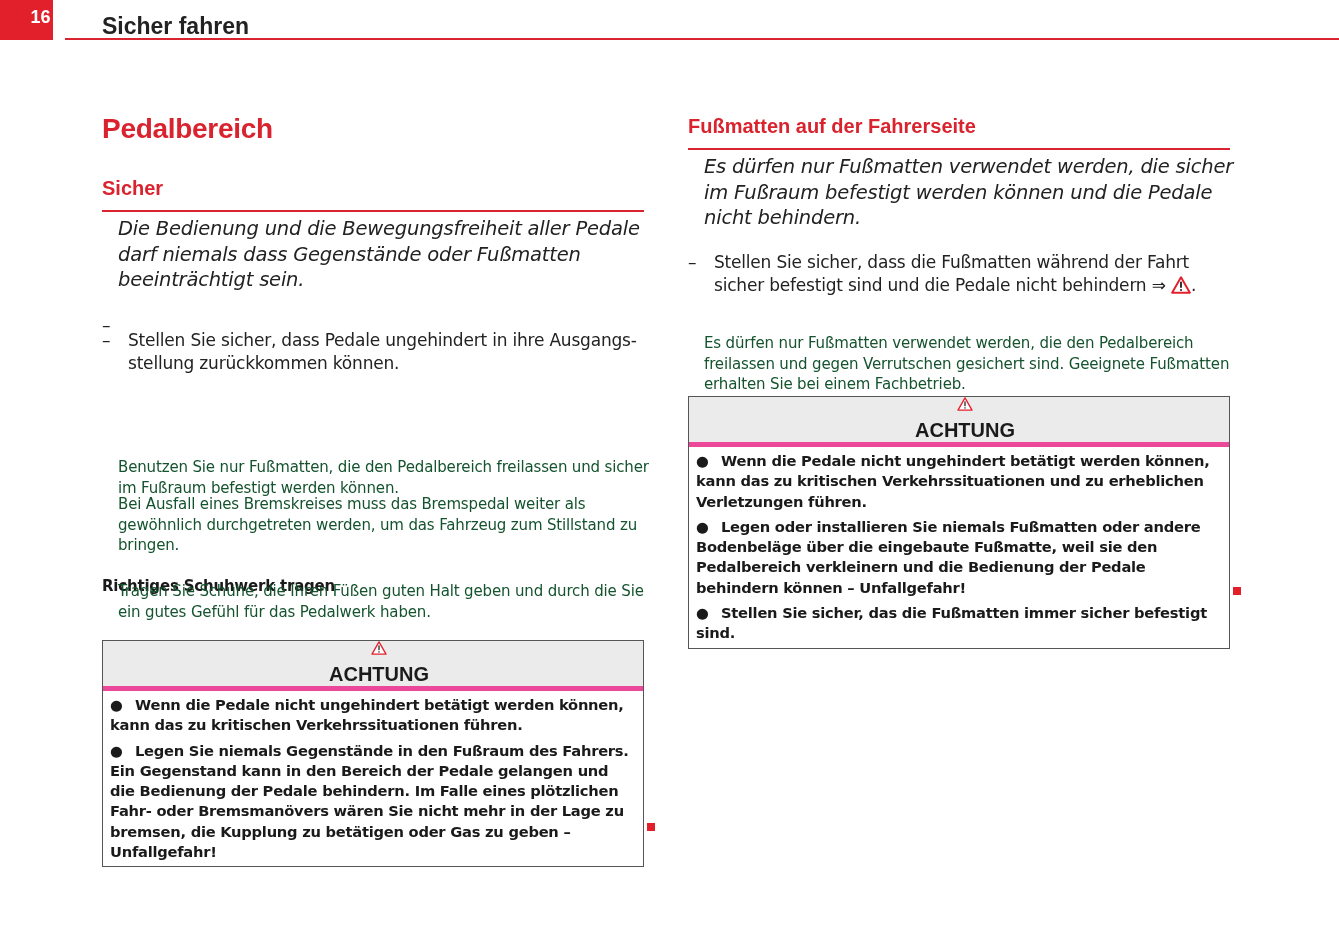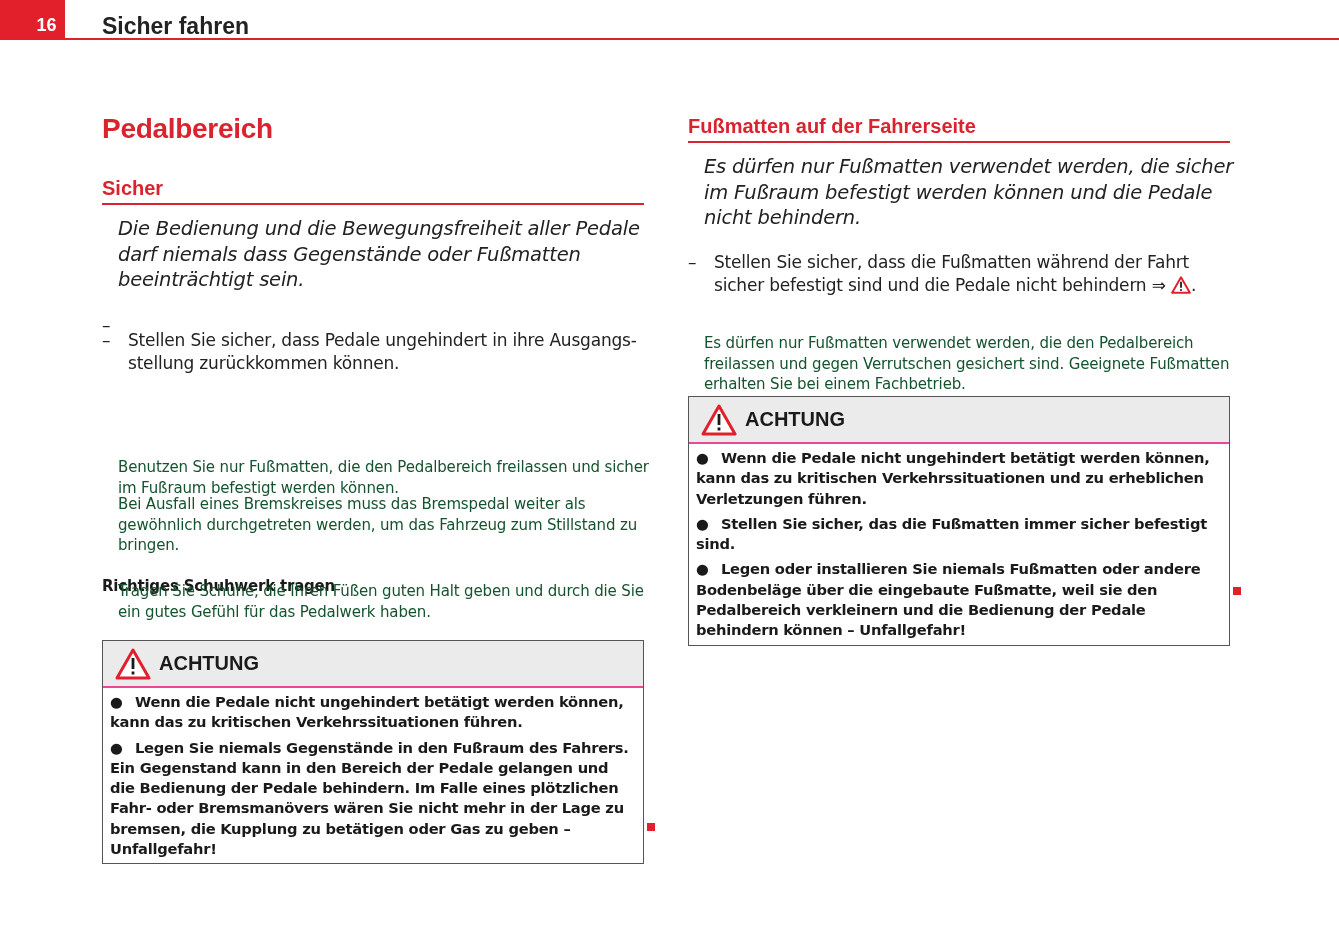--- a/index.html
+++ b/index.html
@@ -2,42 +2,42 @@
 <html><head>
 <meta charset="utf-8">
 <style>
   html, body { margin:0; padding:0; }
   body {
     width:1339px; height:945px; background:#ffffff; position:relative; overflow:hidden;
     font-family:"DejaVu Sans", sans-serif; color:#1a1a1a;
   }
   .header-bar { position:absolute; left:0; top:0; width:1339px; height:42px; }
   .page-num-box {
-    position:absolute; left:0; top:0; width:65px; height:40px; background:#e2202c;
+    position:absolute; left:0; top:0; width:53px; height:40px; background:#e2202c;
     color:#fff; font-family:"Liberation Sans", sans-serif; font-weight:bold; font-size:18px;
-    display:flex; align-items:flex-end; justify-content:center; padding-bottom:4px; box-sizing:border-box;
+    display:flex; align-items:flex-end; justify-content:center; padding-bottom:12px; box-sizing:border-box;
     padding-left:28px;
   }
   .header-title {
     position:absolute; left:102px; top:13px; font-family:"Liberation Sans", sans-serif;
     font-weight:bold; font-size:23px; color:#222;
   }
   .header-rule { position:absolute; left:65px; top:38px; width:1274px; height:2px; background:#d9232e; }
 
   .col { position:absolute; top:0; }
   .left { left:102px; width:542px; }
   .right { left:688px; width:542px; }
 
   .h1 {
     position:absolute; top:113px; left:0; font-family:"Liberation Sans", sans-serif;
     font-weight:bold; font-size:28px; color:#d9232e; letter-spacing:-0.3px;
   }
   .h2 {
     position:absolute; left:0; width:100%; font-family:"Liberation Sans", sans-serif;
-    font-weight:bold; font-size:20px; color:#d9232e; border-bottom:2px solid #d9232e; padding-bottom:3px;
+    font-weight:bold; font-size:20px; color:#d9232e; border-bottom:2px solid #d9232e; padding-bottom:10px;
   }
   .lead {
     position:absolute; left:16px; width:100%; font-family:"DejaVu Sans", sans-serif; font-style:italic;
     font-size:19.5px; line-height:25.5px; color:#222; margin:0; letter-spacing:-0.2px;
   }
   .dash-list { position:absolute; left:0; width:100%; margin:0; padding:0; list-style:none; }
   .dash-item {
     position:relative; padding-left:26px; font-size:17px; line-height:22.5px; color:#222; margin-bottom:15px;
     letter-spacing:-0.2px;
   }
@@ -46,22 +46,22 @@
     position:absolute; left:0; width:100%; font-size:15px; line-height:20.5px; color:#14532d; margin:16px;
     letter-spacing:-0.15px;
   }
   .subhead {
     position:absolute; left:0; font-weight:bold; font-size:15px; color:#1a1a1a; letter-spacing:-0.2px;
   }
   .warn-box {
     position:absolute; left:0; width:540px; border:1px solid #555; background:#fff;
   }
   .warn-head {
-    background:#ebebeb; border-bottom:2px solid #ec4899; height:45px; display:flex; align-items:center;
-    padding-left:12px; gap:8px;
+    background:#ebebeb; border-bottom:5px solid #ec4899; height:45px; display:flex; align-items:center;
+    padding-left:12px; gap:8px;flex-direction:column;
   }
   .warn-title { font-family:"Liberation Sans", sans-serif; font-size:20px; font-weight:bold; color:#1a1a1a; }
   .warn-body { padding:4px 7px 4px 7px; }
   .warn-item {
     font-weight:bold; font-size:14.7px; line-height:20.3px; color:#1a1a1a; margin-bottom:5px; letter-spacing:-0.25px;
   }
   .warn-item:last-child { margin-bottom:0; }
   .bullet { display:inline-block; width:25px; }
   .end-mark { position:absolute; width:8px; height:8px; background:#e2202c; }
   .inline-warn { display:inline-block; vertical-align:-3px; }
@@ -134,18 +134,18 @@
     <div class="warn-head">
       <svg width="36" height="32" viewBox="0 0 36 32">
         <path d="M18 2 L34 30 L2 30 Z" fill="#fff" stroke="#e2202c" stroke-width="3" stroke-linejoin="round"></path>
         <rect x="16.6" y="10" width="2.8" height="11" fill="#1a1a1a"></rect>
         <rect x="16.6" y="23.5" width="2.8" height="3" fill="#1a1a1a"></rect>
       </svg>
       <span class="warn-title">ACHTUNG</span>
     </div>
     <div class="warn-body">
       <div class="warn-item"><span class="bullet">●</span><span>Wenn die Pedale nicht ungehindert betätigt werden können, kann das zu kritischen Verkehrssituationen und zu erheblichen Verletzungen füh­ren.</span></div>
+      <div class="warn-item"><span class="bullet">●</span><span>Legen oder installieren Sie niemals Fußmatten oder andere Bodenbe­läge über die eingebaute Fußmatte, weil sie den Pedalbereich verkleinern und die Bedienung der Pedale behindern können – Unfallgefahr!</span></div>
       <div class="warn-item"><span class="bullet">●</span><span>Stellen Sie sicher, das die Fußmatten immer sicher befestigt sind.</span></div>
-      <div class="warn-item"><span class="bullet">●</span><span>Legen oder installieren Sie niemals Fußmatten oder andere Bodenbe­läge über die eingebaute Fußmatte, weil sie den Pedalbereich verkleinern und die Bedienung der Pedale behindern können – Unfallgefahr!</span></div>
     </div>
   </div>
   <div class="end-mark" style="left:545px; top:587px;"></div>
 </div>
 
 </body></html>

